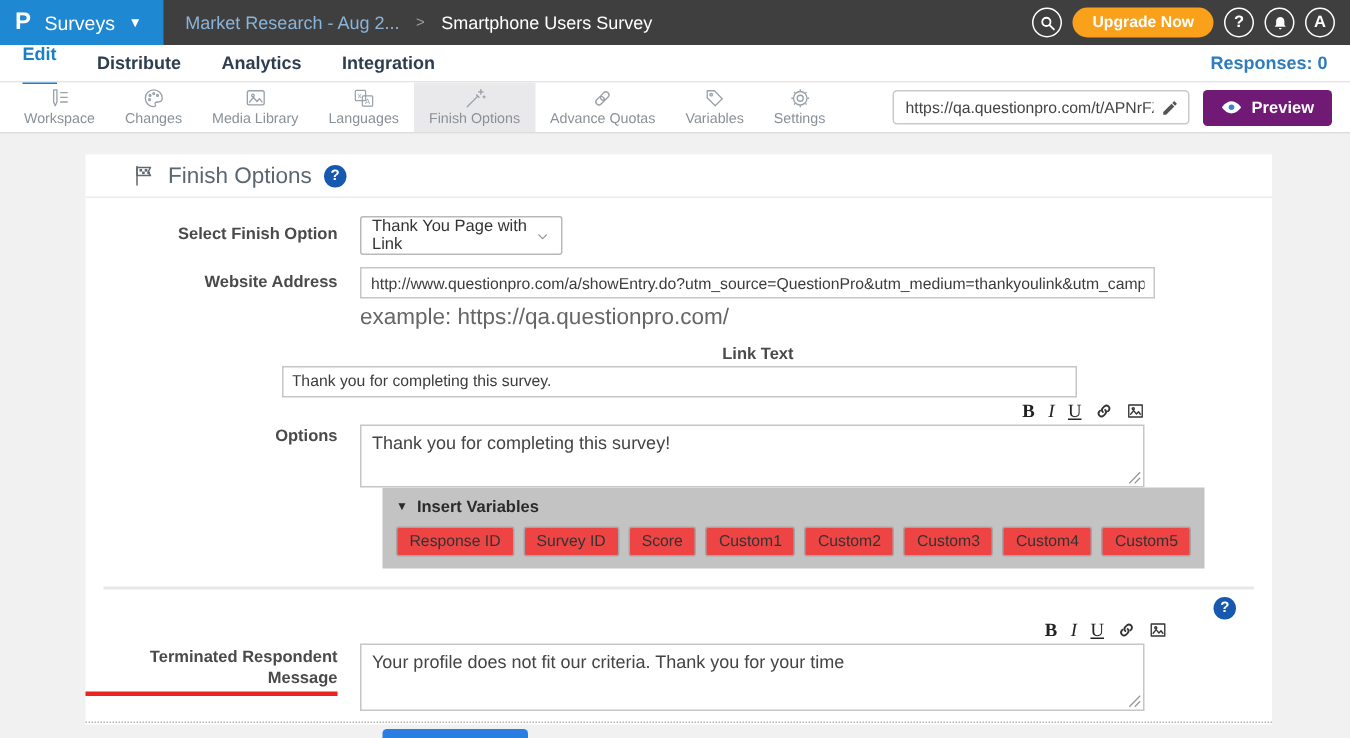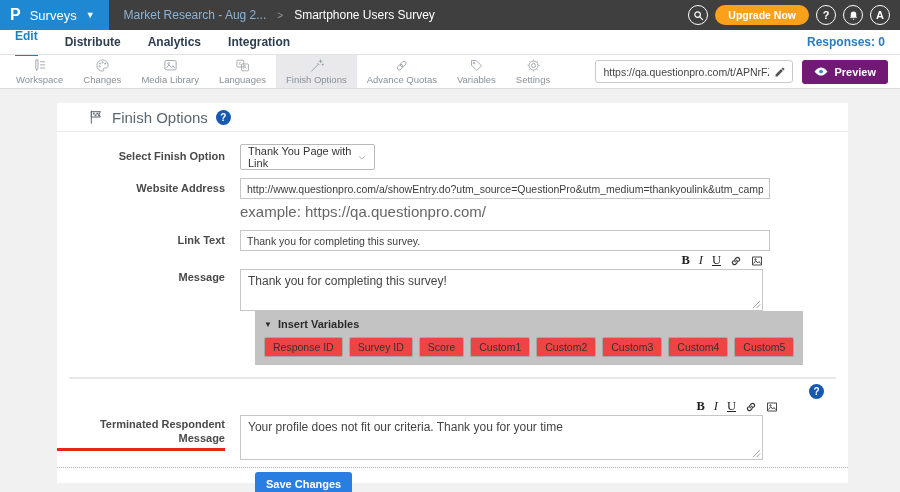--- a/index.html
+++ b/index.html
@@ -252,28 +252,28 @@
     <div class="frow" style="margin-top:8px;">
       <span class="flabel">Website Address</span>
       <input class="txt" type="text" value="http://www.questionpro.com/a/showEntry.do?utm_source=QuestionPro&amp;utm_medium=thankyoulink&amp;utm_campaign=QPsurveys&amp;u" style="">
     </div>
     <div class="frow" style="margin-top:4px;">
       <span class="flabel"></span>
       <span class="hint">example: https://qa.questionpro.com/</span>
     </div>
 
     
-    <div class="frow" style="margin-top:10px;">
+    <div class="frow" style="margin-top:10px;flex-direction:column;">
       <span class="flabel">Link Text</span>
       <input class="txt" type="text" value="Thank you for completing this survey." style="">
     </div>
 
     
     <div class="frow top" style="margin-top:3px;">
-      <span class="flabel" style="padding-top:17px;">Message</span>
+      <span class="flabel" style="padding-top:17px;">Options</span>
       <div class="fieldcol">
         <div class="rtbar">
           <span class="rt-btn rt-b">B</span>
           <span class="rt-btn rt-i">I</span>
           <span class="rt-btn rt-u">U</span>
           <svg width="12" height="12" viewBox="0 0 24 24" fill="none" stroke="#333" stroke-width="2.4" stroke-linecap="round">
             <path d="M10.5 13.5a4 4 0 0 1 0-5.6l2.3-2.3a4 4 0 0 1 5.6 5.6l-1.2 1.2"></path>
             <path d="M13.5 10.5a4 4 0 0 1 0 5.6l-2.3 2.3a4 4 0 0 1-5.6-5.6l1.2-1.2"></path>
           </svg>
           <svg width="12" height="12" viewBox="0 0 24 24" fill="none" stroke="#333" stroke-width="1.8" stroke-linejoin="round">

